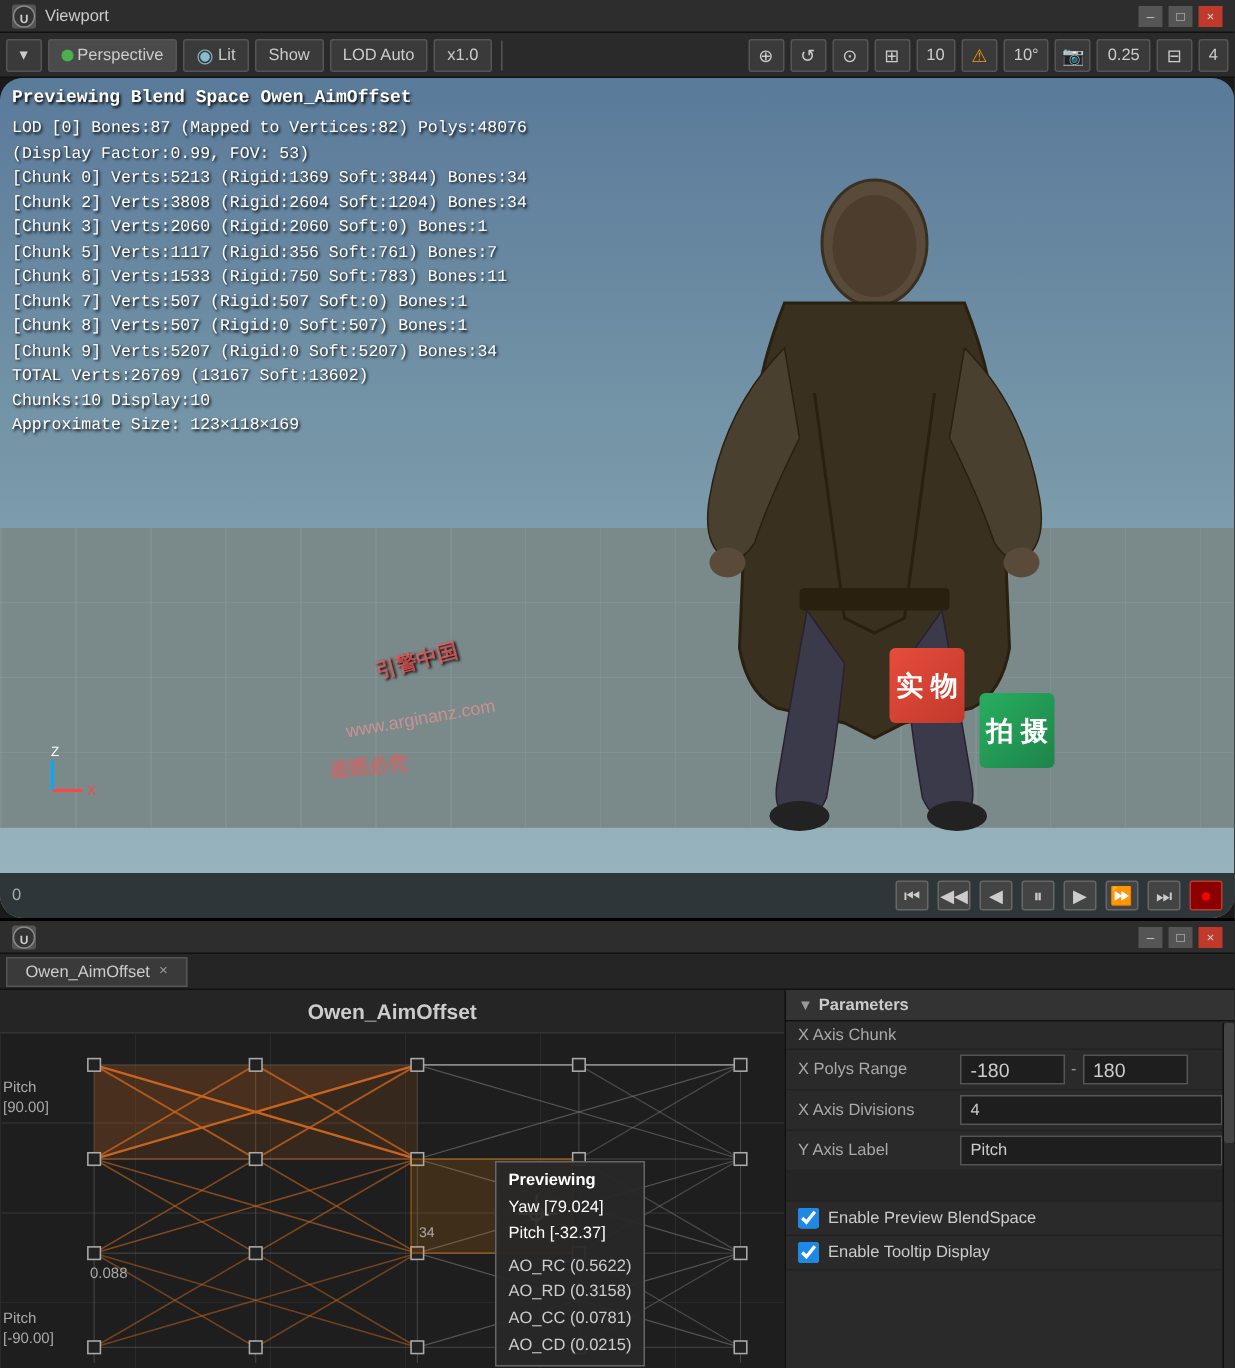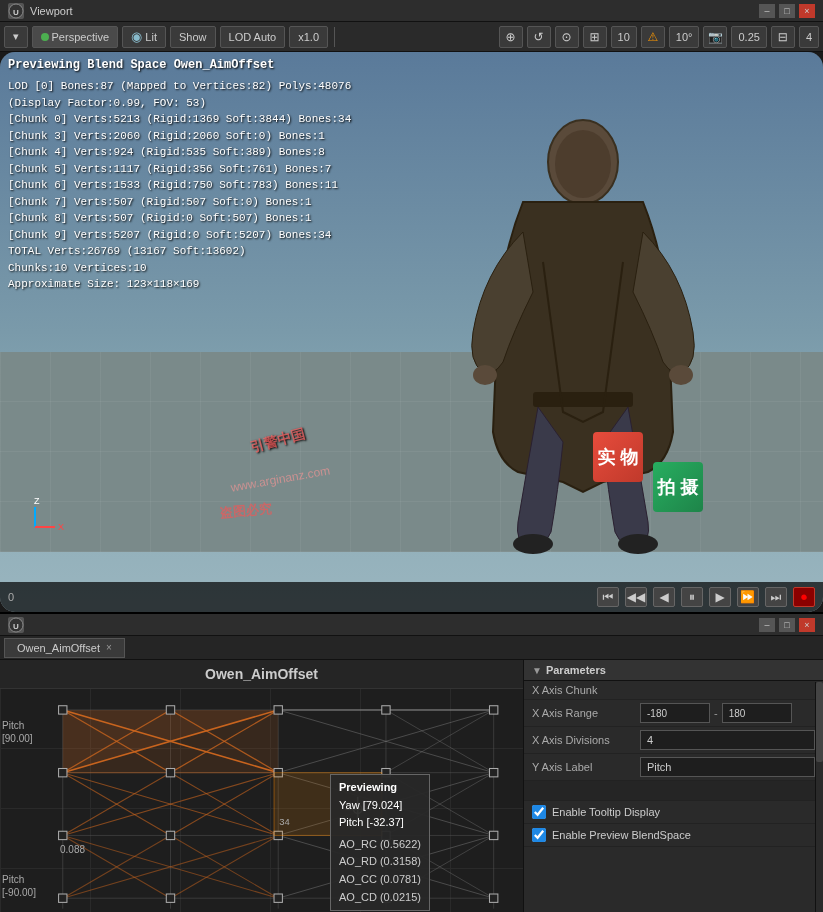--- a/index.html
+++ b/index.html
@@ -313,21 +313,21 @@
       align-items: center;
       gap: 4px;
       flex: 1;
     }
     .params-range input {
       width: 70px;
       background: #1e1e1e;
       border: 1px solid #555;
       color: #ccc;
       padding: 2px 6px;
-      font-size: 10px;
+      font-size: 13px;
       height: 20px;
     }
     .params-divider { color: #999; font-size: 11px; }
     .params-checkbox {
       display: flex;
       align-items: center;
       padding: 4px 8px;
       gap: 6px;
       color: #ccc;
       font-size: 11px;
@@ -435,29 +435,29 @@
 
         <path d="M100 150 L120 300 L140 310 L160 300 L180 150" fill="none" stroke="#2a2010" stroke-width="2"></path>
       </svg>
     </div>
 
     <div class="viewport-info">
       <div class="viewport-preview-text">Previewing Blend Space Owen_AimOffset</div>
       <div>LOD [0] Bones:87 (Mapped to Vertices:82) Polys:48076</div>
       <div>(Display Factor:0.99, FOV: 53)</div>
       <div>[Chunk 0] Verts:5213 (Rigid:1369 Soft:3844) Bones:34</div>
+      <div>[Chunk 2] Verts:3808 (Rigid:2604 Soft:1204) Bones:34</div>
       <div>[Chunk 3] Verts:2060 (Rigid:2060 Soft:0) Bones:1</div>
-      <div>[Chunk 4] Verts:924 (Rigid:535 Soft:389) Bones:8</div>
       <div>[Chunk 5] Verts:1117 (Rigid:356 Soft:761) Bones:7</div>
       <div>[Chunk 6] Verts:1533 (Rigid:750 Soft:783) Bones:11</div>
       <div>[Chunk 7] Verts:507 (Rigid:507 Soft:0) Bones:1</div>
       <div>[Chunk 8] Verts:507 (Rigid:0 Soft:507) Bones:1</div>
       <div>[Chunk 9] Verts:5207 (Rigid:0 Soft:5207) Bones:34</div>
       <div>TOTAL Verts:26769 (13167 Soft:13602)</div>
-      <div>Chunks:10 Vertices:10</div>
+      <div>Chunks:10 Display:10</div>
       <div>Approximate Size: 123×118×169</div>
     </div>
 
     <div class="sticker sticker1">实 物</div>
     <div class="sticker sticker2">拍 摄</div>
 
     <div class="watermark">引警中国</div>
     <div class="watermark2">www.arginanz.com</div>
     <div style="position:absolute; top:450px; left:220px; color:rgba(255,80,80,0.6); font-size:13px; font-weight:bold; transform:rotate(-5deg);">盗图必究</div>
 
@@ -630,21 +630,21 @@
       <div class="params-header">
         <span class="arrow">▼</span>
         <span>Parameters</span>
       </div>
 
       <div class="params-row">
         <span class="params-label">X Axis Chunk</span>
       </div>
 
       <div class="params-row">
-        <span class="params-label">X Axis Range</span>
+        <span class="params-label">X Polys Range</span>
         <div class="params-range">
           <input type="text" value="-180" style="">
           <span class="params-divider">-</span>
           <input type="text" value="180" style="">
         </div>
       </div>
 
       <div class="params-row">
         <span class="params-label">X Axis Divisions</span>
         <input class="params-input" type="text" value="4" style="">
@@ -652,26 +652,26 @@
 
       <div class="params-row">
         <span class="params-label">Y Axis Label</span>
         <input class="params-input" type="text" value="Pitch" style="">
       </div>
 
       <div style="height: 20px; border-bottom: 1px solid #222; background:#252525;"></div>
 
       <div class="params-checkbox">
         <input type="checkbox" checked="" style="">
-        <span>Enable Tooltip Display</span>
+        <span>Enable Preview BlendSpace</span>
       </div>
 
       <div class="params-checkbox">
         <input type="checkbox" checked="" style="">
-        <span>Enable Preview BlendSpace</span>
+        <span>Enable Tooltip Display</span>
       </div>
 
       <div style="position:absolute; right:0; top:22px; bottom:0; width:8px; background:#2a2a2a; border-left:1px solid #111;">
         <div style="position:absolute; top:0; left:0; right:0; height:80px; background:#444; border-radius:2px;"></div>
       </div>
     </div>
   </div>
 </div>
 
 </body></html>

